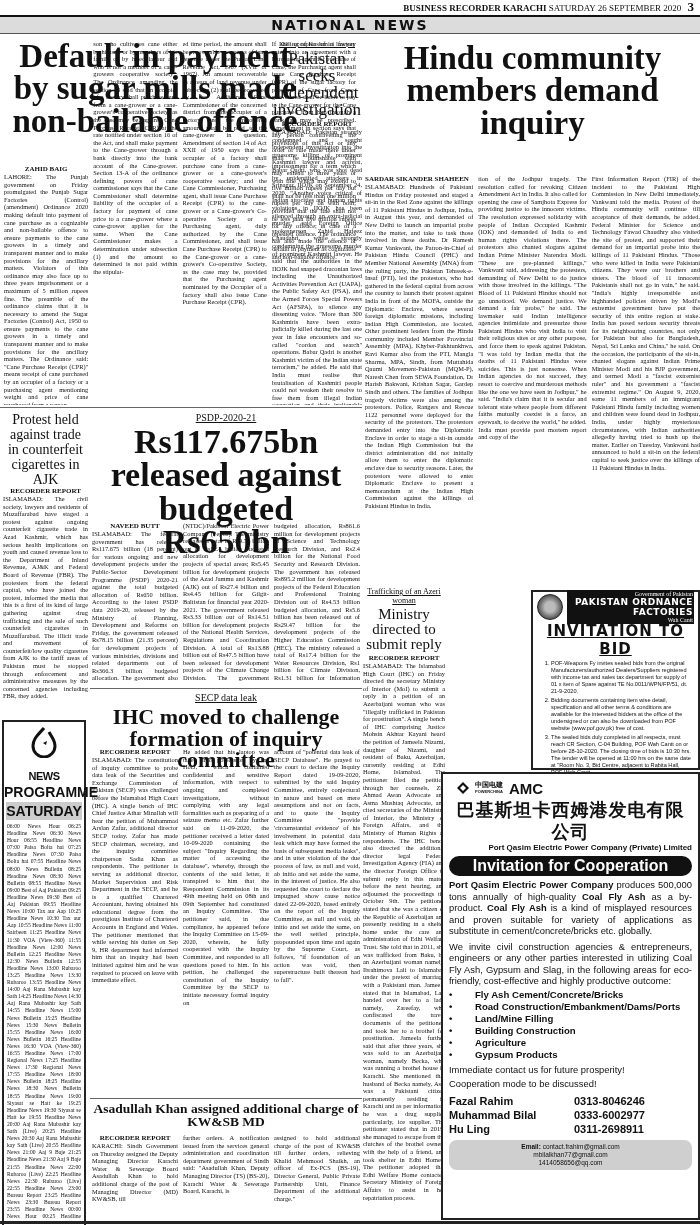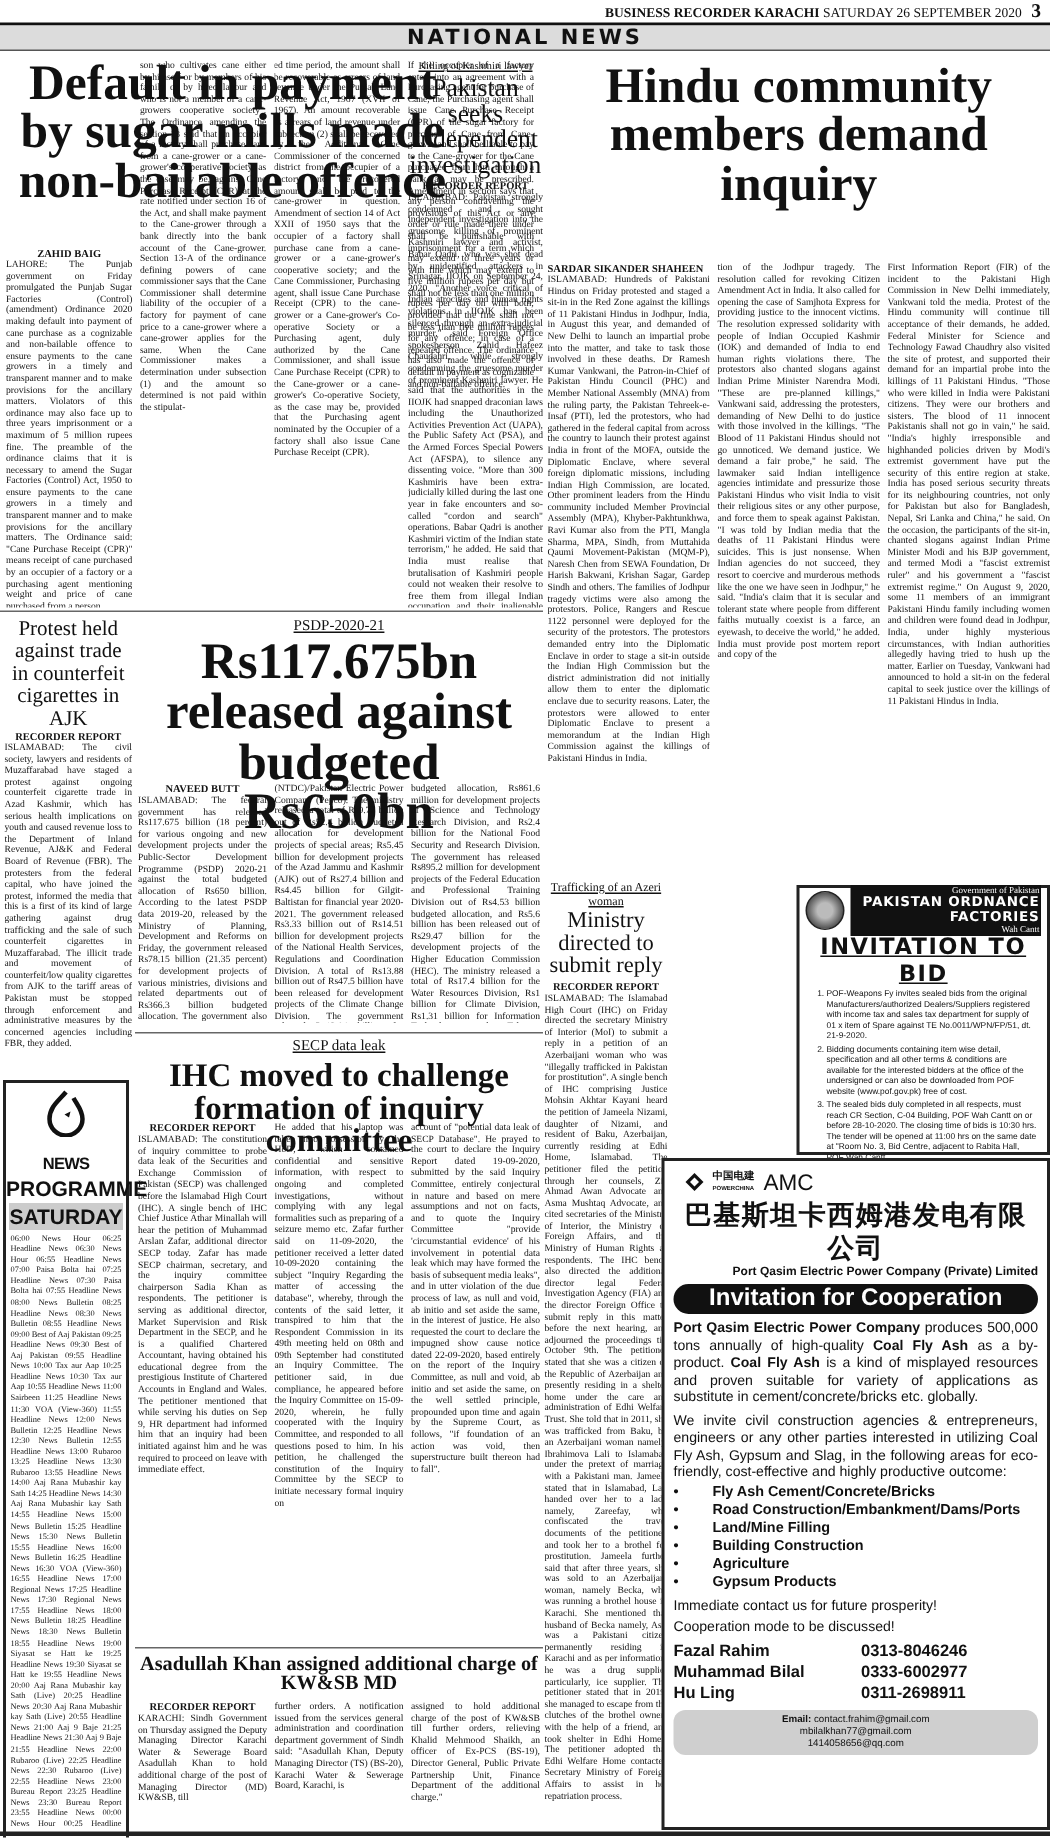--- a/index.html
+++ b/index.html
@@ -175,21 +175,21 @@
 <div class="abs ad-amc" style="left:441px;top:772px;width:259px;height:448px;padding:3px 6px">
   <div style="display:flex;align-items:center;height:22px;padding-left:6px">
     <svg width="16" height="16" viewBox="0 0 16 16">
       <path d="M2 8 L8 2 L14 8 L8 14 Z" fill="#111"></path>
         <path d="M5 8 L8 5 L11 8 L8 11 Z" fill="#fff"></path>
     </svg>
     <div style="margin-left:4px;line-height:7px">
       <div style="font-size:7px;font-weight:bold">中国电建</div>
       <div style="font-size:4px;font-weight:bold">POWERCHINA</div>
     </div>
-    <div style="font-size:15px;font-weight:normal;margin-left:6px">AMC</div>
+    <div style="font-size:15px;font-weight:bold;margin-left:6px">AMC</div>
   </div>
   <div style="text-align:center;font-size:18px;font-weight:bold;letter-spacing:1px;line-height:22px">巴基斯坦卡西姆港发电有限公司</div>
   <div style="text-align:right;font-size:8px;font-weight:bold">Port Qasim Electric Power Company (Private) Limited</div>
   <div style="background:#111;color:#fff;text-align:center;font-size:16px;font-weight:bold;border-radius:10px;margin:4px 0 3px;padding:1px 0">Invitation for Cooperation</div>
   <div style="font-size:9.4px;line-height:11.5px;text-align:justify">
     <b>Port Qasim Electric Power Company</b><span> produces 500,000 tons annually of high-quality </span><b>Coal Fly Ash</b><span> as a by-product. </span><b>Coal Fly Ash</b><span> is a kind of misplayed resources and proven suitable for variety of applications as substitute in cement/concrete/bricks etc. globally.</span>
   </div>
   <div style="font-size:9.4px;line-height:11.5px;text-align:justify;margin-top:4px">We invite civil construction agencies &amp; entrepreneurs, engineers or any other parties interested in utilizing Coal Fly Ash, Gypsum and Slag, in the following areas for eco-friendly, cost-effective and highly productive outcome:</div>
   <ul style="list-style:none;font-size:9.6px;font-weight:bold;line-height:12px;margin:2px 0 3px">
     <li style="display:flex">

